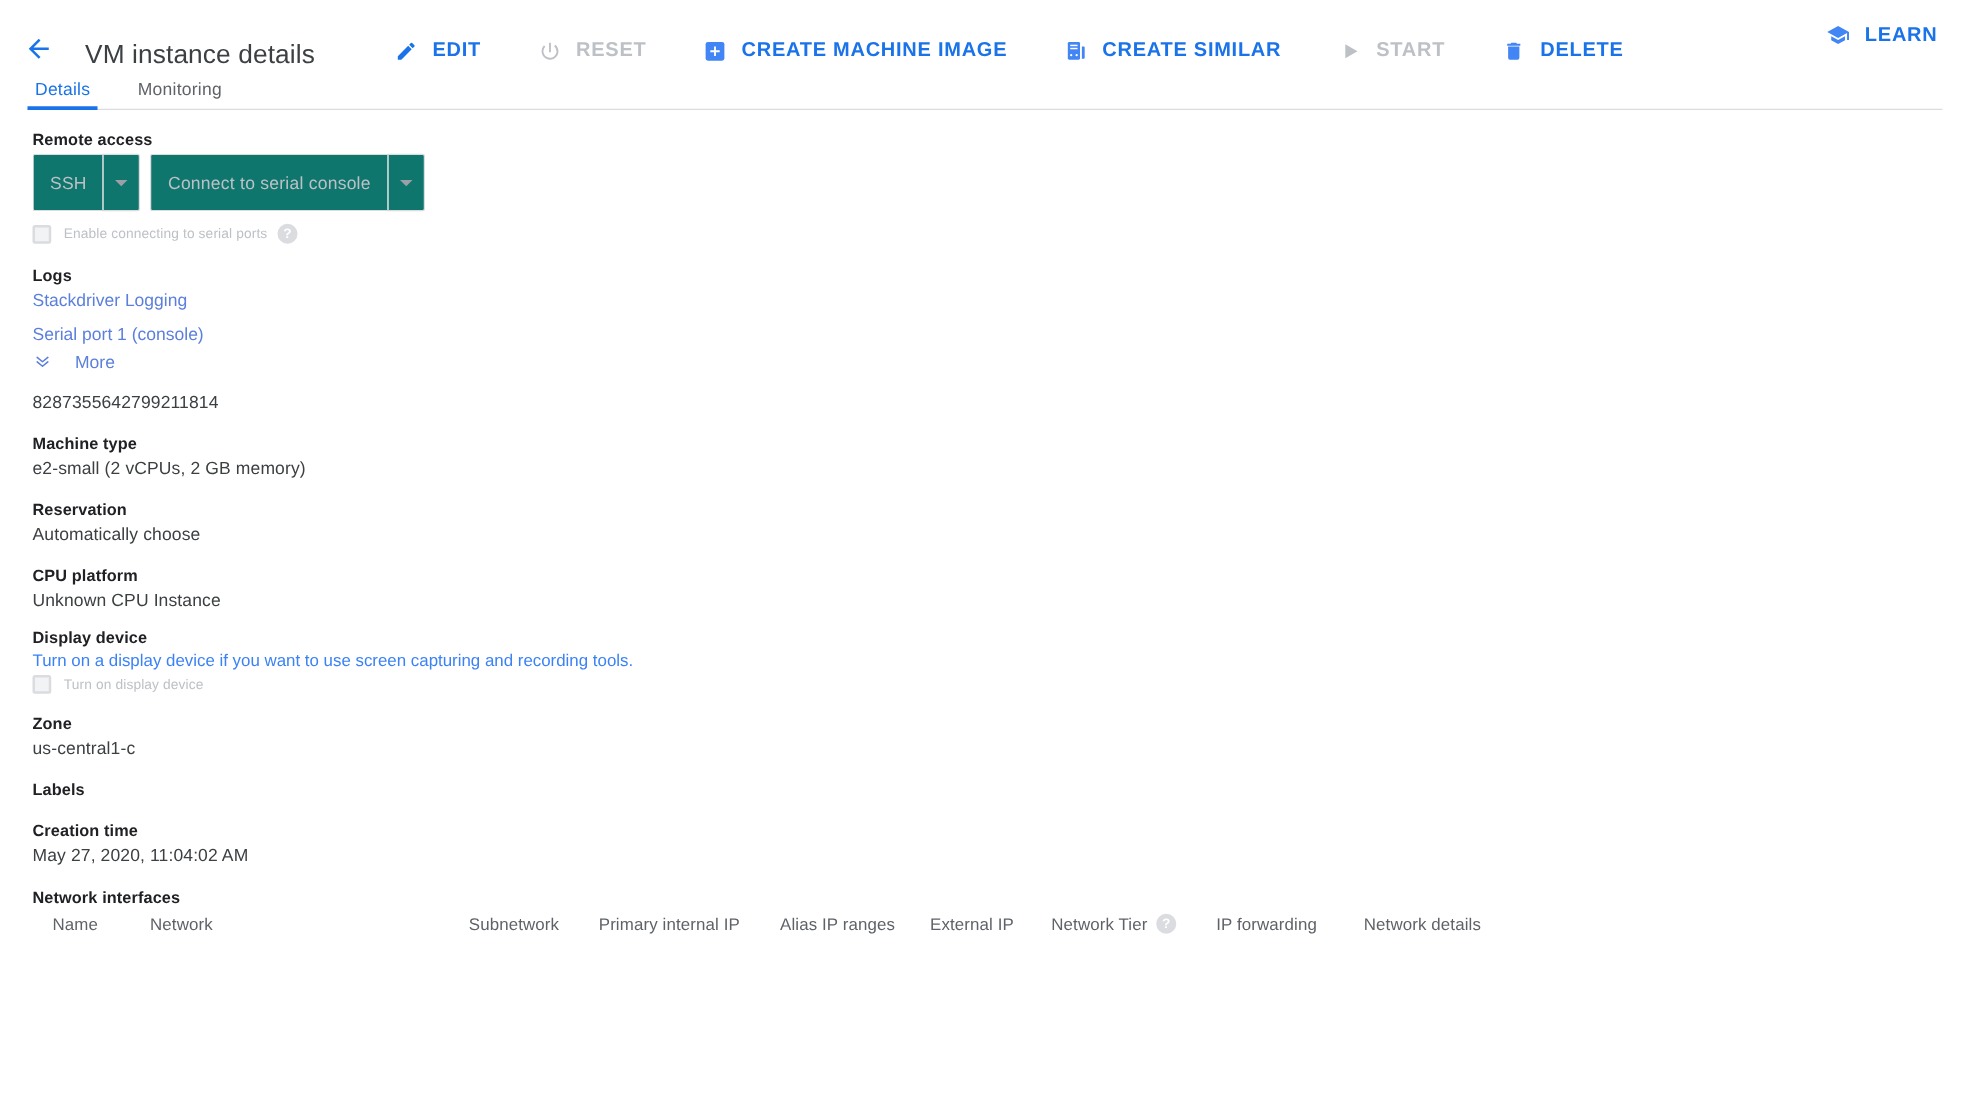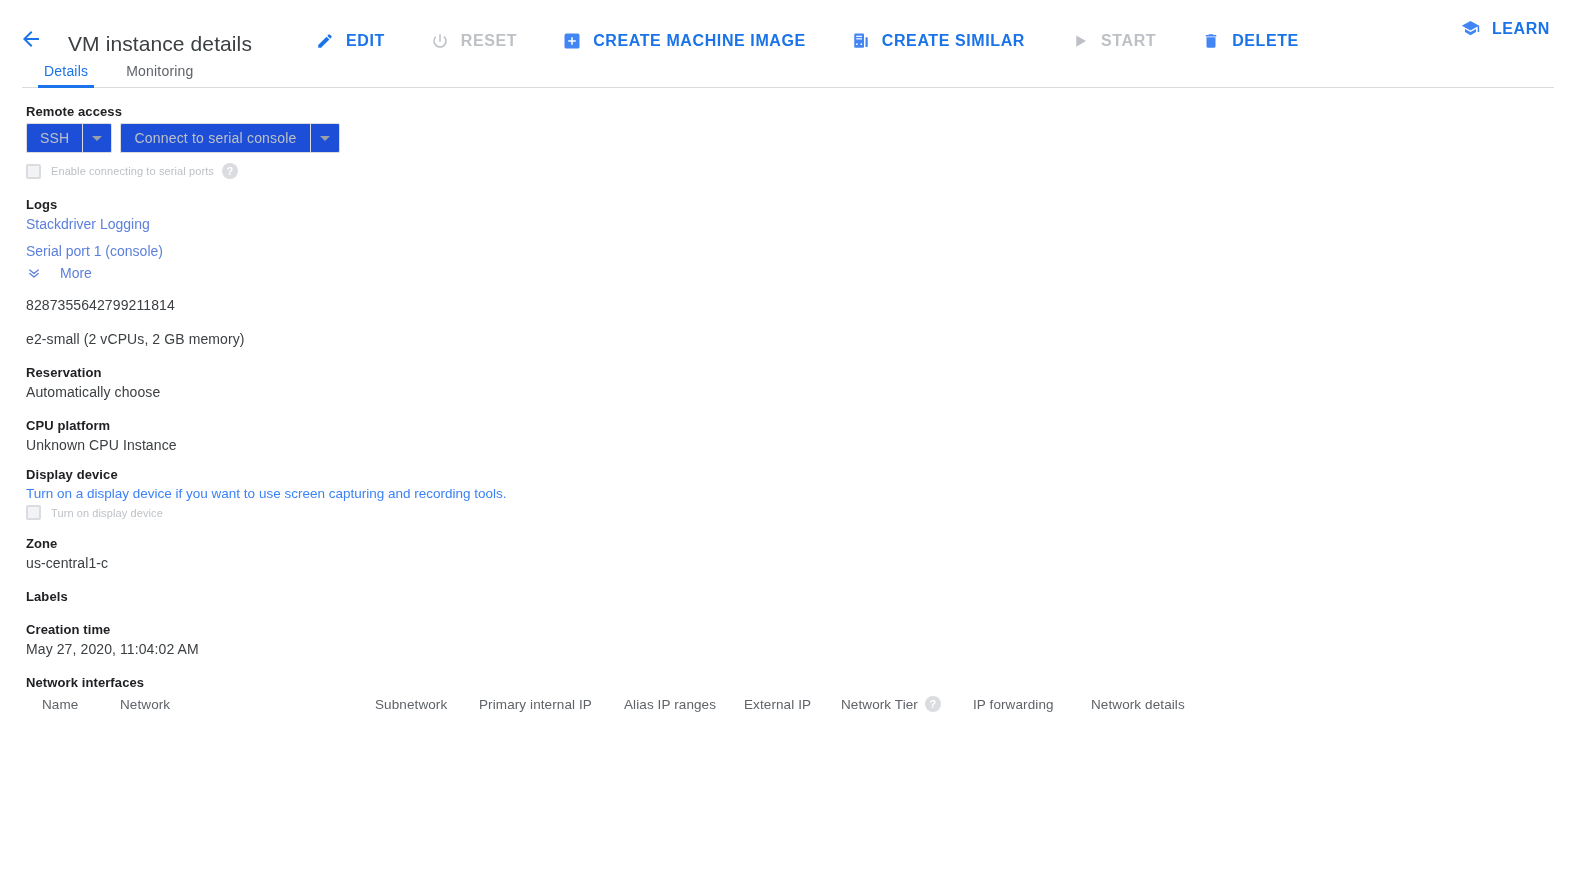--- a/index.html
+++ b/index.html
@@ -63,21 +63,21 @@
     top: 50%;
     transform: translateY(-50%);
   }
   .tb-right .tb-action { margin-right: 0; }
 
   
   .tabs {
     height: 32px;
     display: flex;
     align-items: flex-end;
-    padding: 0 40px;
+    padding: 0 24px;
     position: relative;
   }
   .tabs:after {
     content: "";
     position: absolute;
     left: 22px; right: 22px; bottom: 0;
     height: 1px;
     background: #dadce0;
   }
   .tab {
@@ -124,25 +124,25 @@
     color: #5b7fdb;
     cursor: pointer;
     display: inline-block;
   }
 
   
   .ra-row { display: flex; align-items: center; margin-top: 2px; }
   .btn-group { display: flex; align-items: stretch; }
   .gbtn {
     border: 1px solid #dadce0;
-    background: #1d4ed8;
+    background: #0f766e;
     color: #bdc1c6;
     font-size: 14px;
     font-family: "Liberation Sans", sans-serif;
-    height: 30px;
+    height: 46px;
     display: flex;
     align-items: center;
     justify-content: center;
     padding: 0 13px;
     cursor: default;
     letter-spacing: .2px;
     border-radius: 2px;
   }
   .gbtn.split-main { border-right: 0; border-top-right-radius:0; border-bottom-right-radius:0; }
   .gbtn.split-arrow {
@@ -343,20 +343,21 @@
       </svg>
       <span class="link">More</span>
     </div>
   </div>
 
   <div class="field">
     <div class="field-value">8287355642799211814</div>
   </div>
 
   <div class="field">
+    <div class="field-label">Machine type</div>
     <div class="field-value">e2-small (2 vCPUs, 2 GB memory)</div>
   </div>
 
   <div class="field">
     <div class="field-label">Reservation</div>
     <div class="field-value">Automatically choose</div>
   </div>
 
   <div class="field" style="margin-bottom:14px;">
     <div class="field-label">CPU platform</div>

